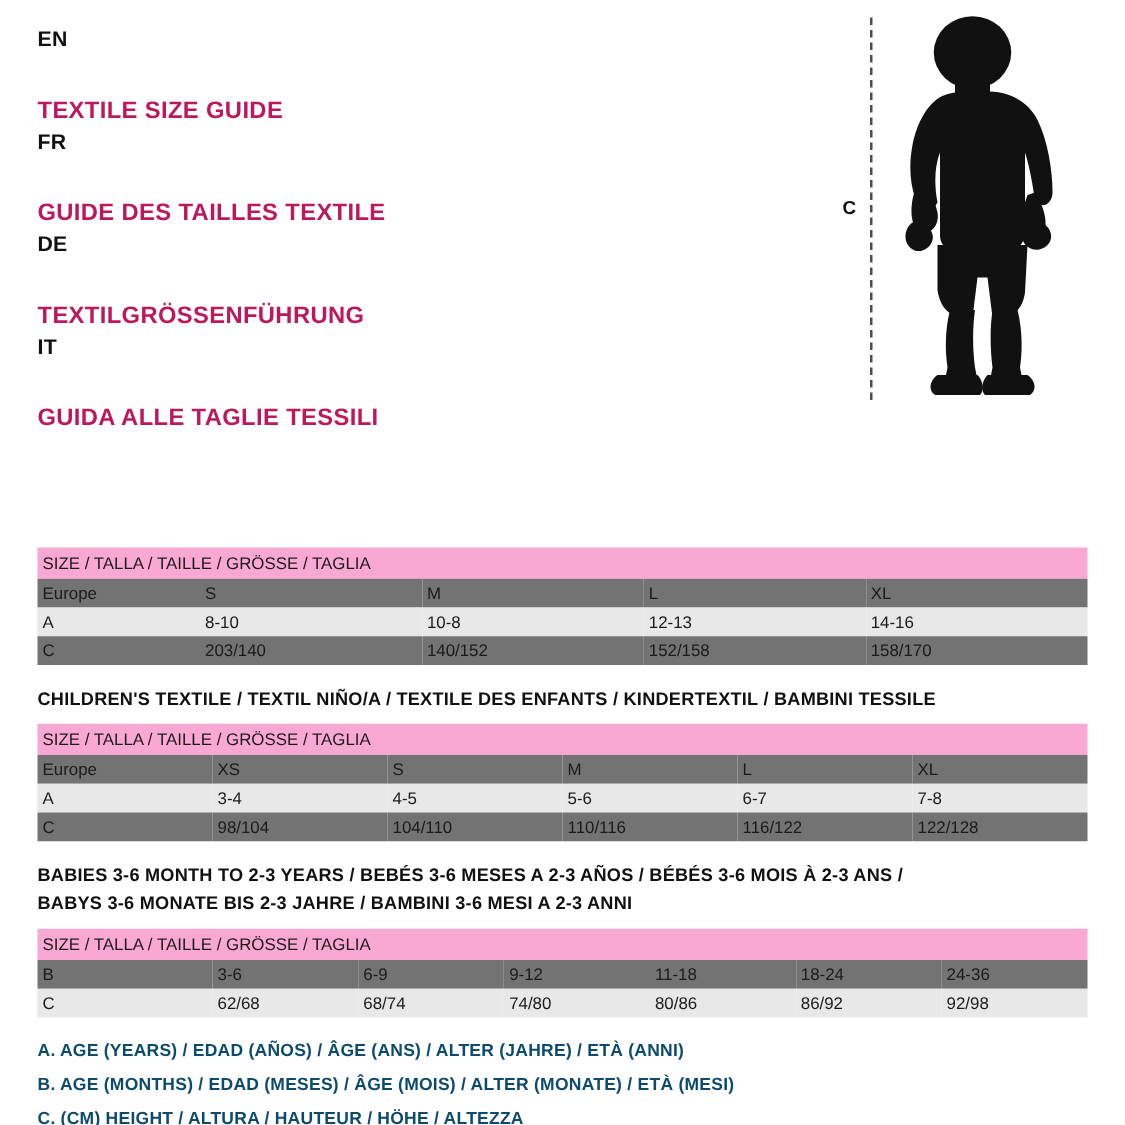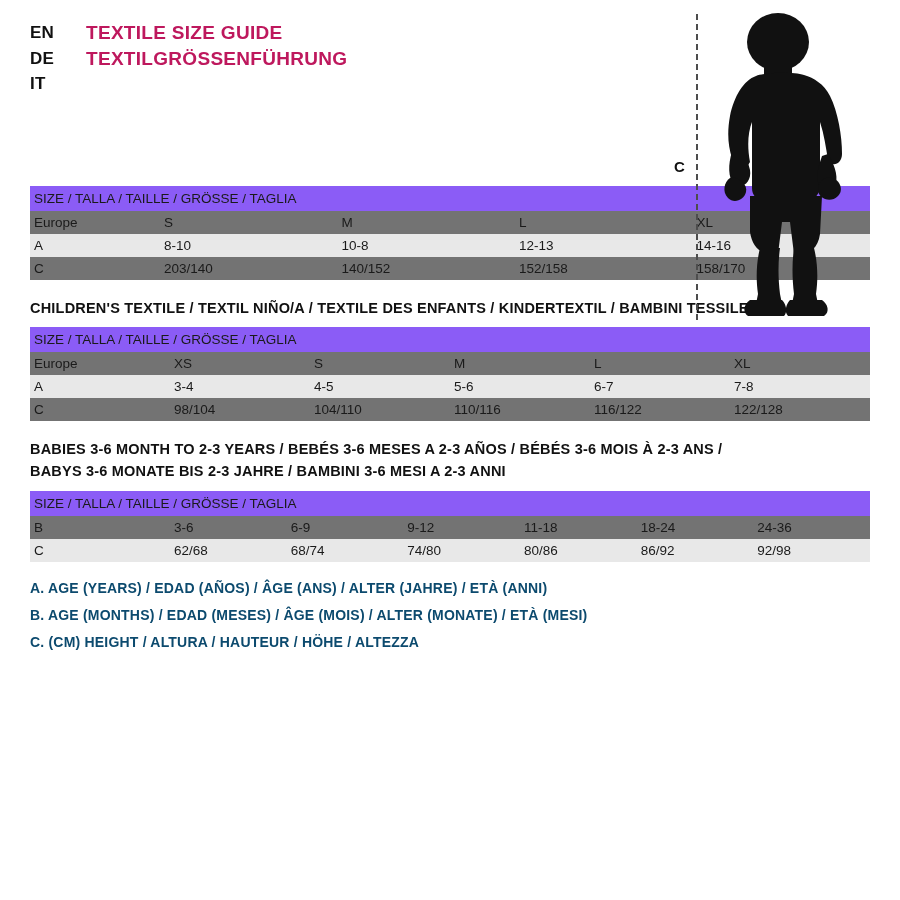--- a/index.html
+++ b/index.html
@@ -22,22 +22,23 @@
     box-sizing: border-box;
     padding: 22px 30px 0 30px;
   }
 
   
   .lang-block {
     display: block;
   }
   .lang-row {
     display: flex;
-    align-items: center;
+    align-items: flex-start;
     margin-bottom: 4px;
+    flex-direction: column;
   }
   .lang-code {
     width: 56px;
     flex: 0 0 56px;
     font-size: 17px;
     font-weight: 700;
     letter-spacing: 0.2px;
     color: #111;
   }
   .lang-title {
@@ -102,21 +103,21 @@
     margin-bottom: 18px;
   }
   table.size-table td, table.size-table th {
     padding: 4px 2px 4px 4px;
     text-align: left;
     font-weight: 400;
     color: #1a1a1a;
     white-space: nowrap;
   }
   tr.head-row td {
-    background: #8b5cf6;
+    background: #f9a8d4;
     font-weight: 400;
     font-size: 13.5px;
     color: #1a1a1a;
     padding-top: 5px;
     padding-bottom: 5px;
   }
   tr.row-light td { background: #737373; }
   tr.row-gray td  { background: #e8e8e8; }
 
   .firstcol { padding-left: 4px !important; }
@@ -145,25 +146,30 @@
 <body>
 
 <div class="page">
 
   <div class="lang-block">
     <div class="lang-row">
       <span class="lang-code">EN</span>
       <span class="lang-title">TEXTILE SIZE GUIDE</span>
     </div>
     <div class="lang-row">
+      <span class="lang-code">FR</span>
+      <span class="lang-title">GUIDE DES TAILLES TEXTILE</span>
+    </div>
+    <div class="lang-row">
       <span class="lang-code">DE</span>
       <span class="lang-title">TEXTILGRÖßENFÜHRUNG</span>
     </div>
     <div class="lang-row">
       <span class="lang-code">IT</span>
+      <span class="lang-title">GUIDA ALLE TAGLIE TESSILI</span>
     </div>
   </div>
 
   <div class="figure">
     <div class="dashline"></div>
     <div class="c-label">C</div>
     <svg class="kid" viewBox="0 0 140 310">
       <g fill="#111111">
 
         <ellipse cx="62" cy="30" rx="31" ry="29"></ellipse>

